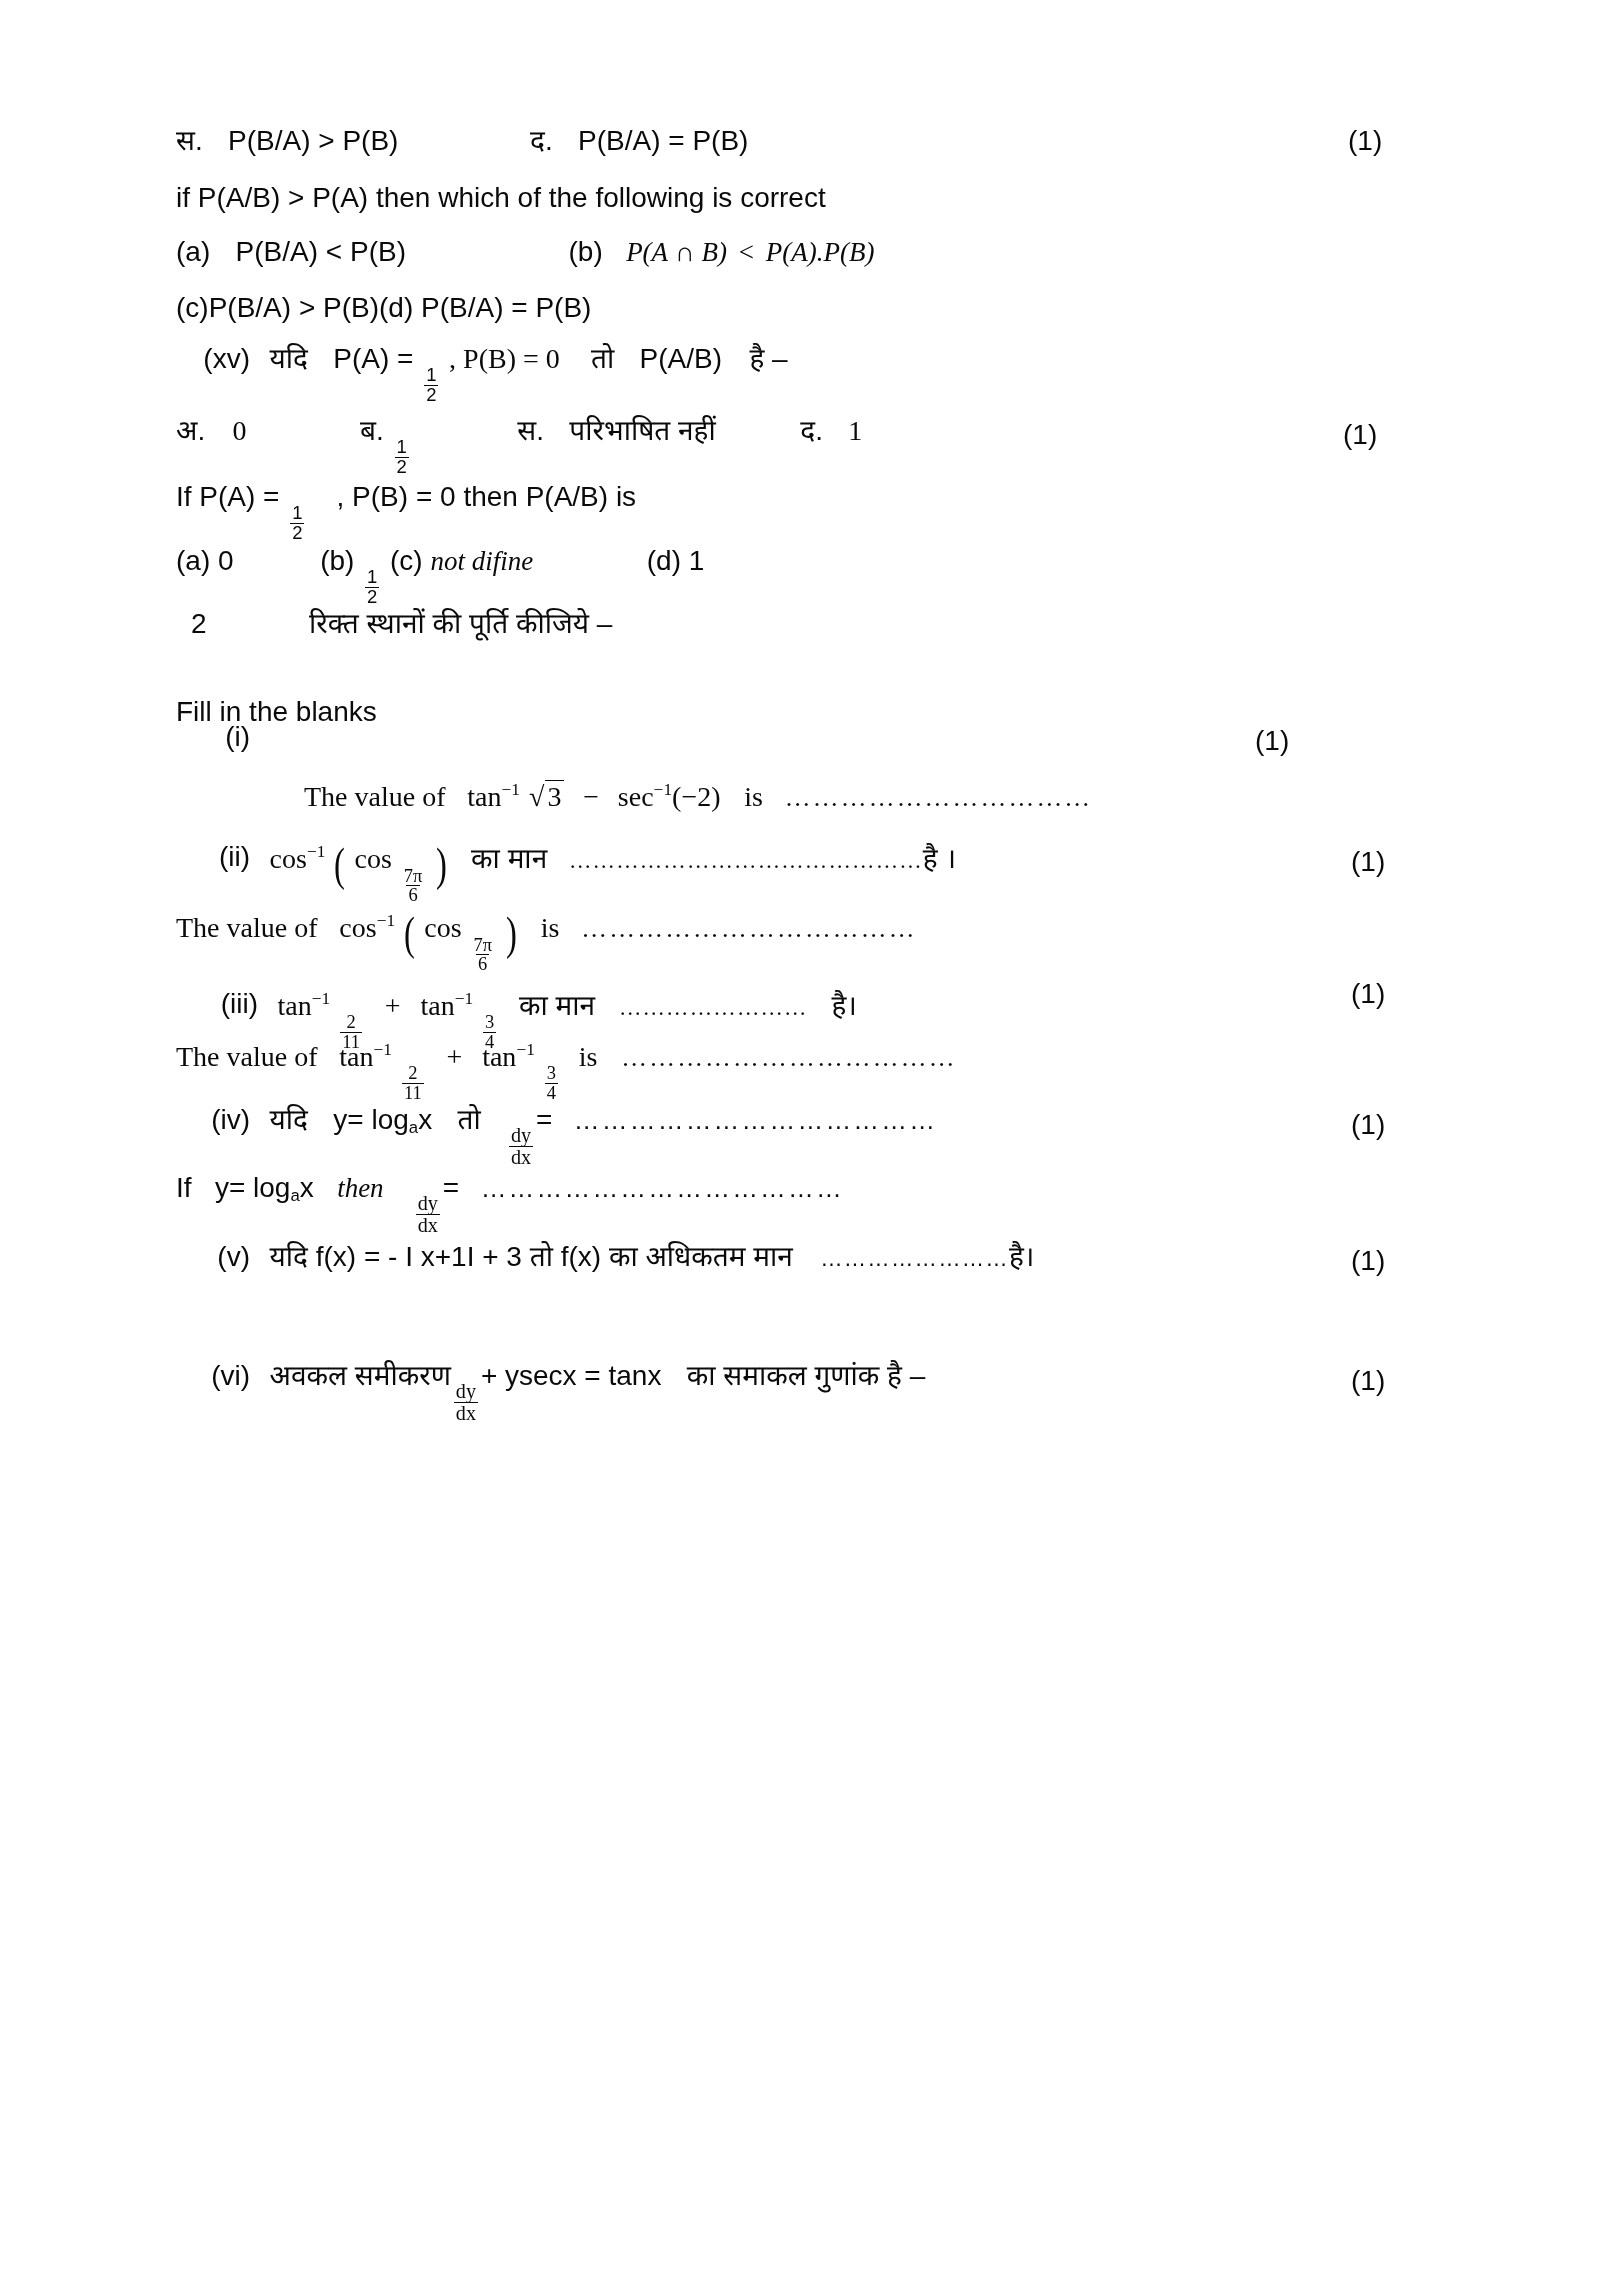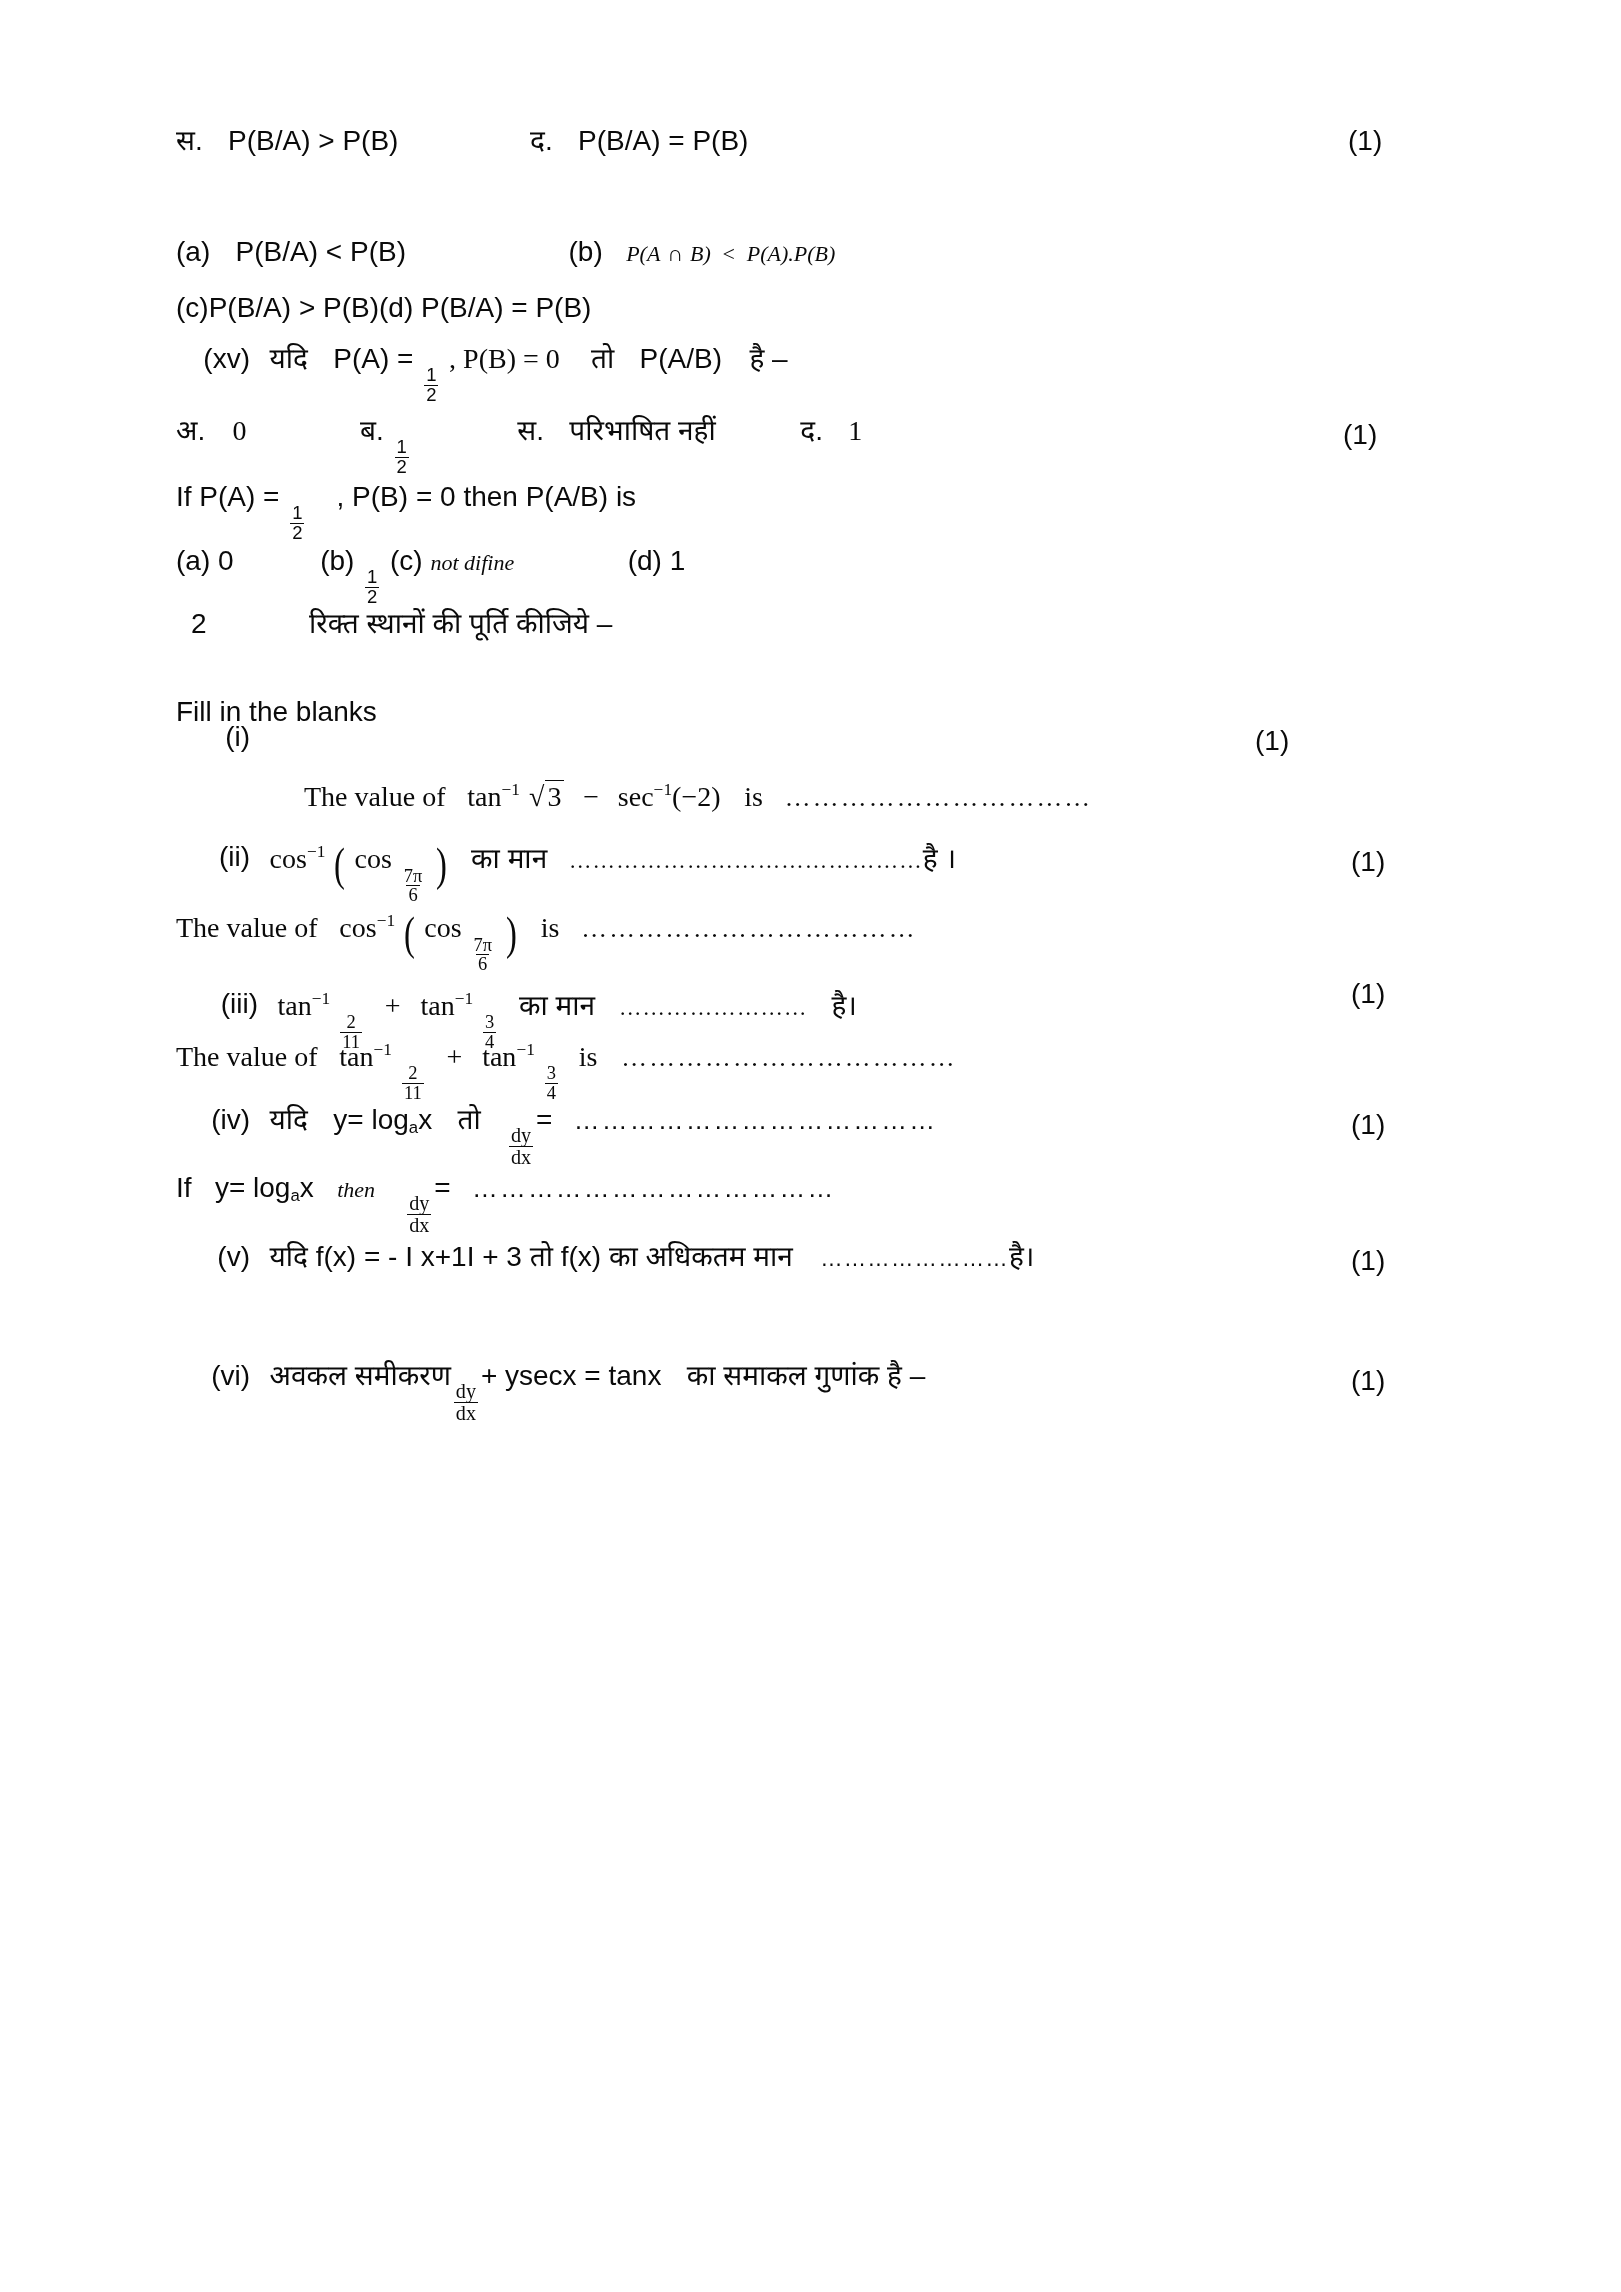--- a/index.html
+++ b/index.html
@@ -17,21 +17,21 @@
   .marker {
     width:118px; text-align:right; padding-right:19.6px;
     font-size:28px; line-height:1.0; white-space:nowrap; flex:none;
   }
   .body { font-size:28px; line-height:1.0; white-space:nowrap; }
   .marks {
     position:absolute; font-size:28px; line-height:1.0; white-space:nowrap;
   }
 
   .hi { font-family:"Liberation Sans","DejaVu Sans", sans-serif; }
-  .it-math { font-family:"Liberation Serif","DejaVu Serif", serif; font-style:italic; font-size:22px;text-align:center; }
+  .it-math { font-family:"Liberation Serif","DejaVu Serif", serif; font-style:italic; font-size:27px;text-align:center; }
   .serif { font-family:"Liberation Serif","DejaVu Serif", serif; }
 
   
   .frac {
     display:inline-flex; flex-direction:column; align-items:center;
     vertical-align:-0.48em; margin:0 2.9px; line-height:1;
   }
   .frac .num { font-size:0.66em; padding:0 2px; }
   .frac .den { font-size:0.66em; padding:0 2px; border-top:1.6px solid #0a0a0a; }
   .frac.big { vertical-align:-0.50em; }
@@ -68,20 +68,23 @@
       <span class="sp" style="width:9.8px"></span>
       <span>P(B/A) &gt; P(B)</span>
       <span class="sp" style="width:116px"></span>
       <span class="hi">द.</span>
       <span class="sp" style="width:9.8px"></span>
       <span>P(B/A) = P(B)</span>
     </div>
   </div>
   <div class="marks" style="left:1348px; top:127px;">(1)</div>
 
+  <div class="row" style="left:176px; top:184px;">
+    <div class="body">if P(A/B) &gt; P(A) then which of the following is correct</div>
+  </div>
 
   <div class="row" style="left:176px; top:238px;">
     <div class="body">
       <span>(a)</span>
       <span class="sp" style="width:9.8px"></span>
       <span>P(B/A) &lt; P(B)</span>
       <span class="sp" style="width:147px"></span>
       <span>(b)</span>
       <span class="sp" style="width:7.8px"></span>
       <span class="it-math"><span>P(</span><span>A</span><span class="sp" style="width:6.9px"></span><span class="serif" style="font-style:normal">∩</span><span class="sp" style="width:6.9px"></span><span>B</span><span>)</span><span class="sp" style="width:11.8px"></span><span class="serif" style="font-style:normal">&lt;</span><span class="sp" style="width:11.8px"></span><span>P(A).P(B)</span></span>

